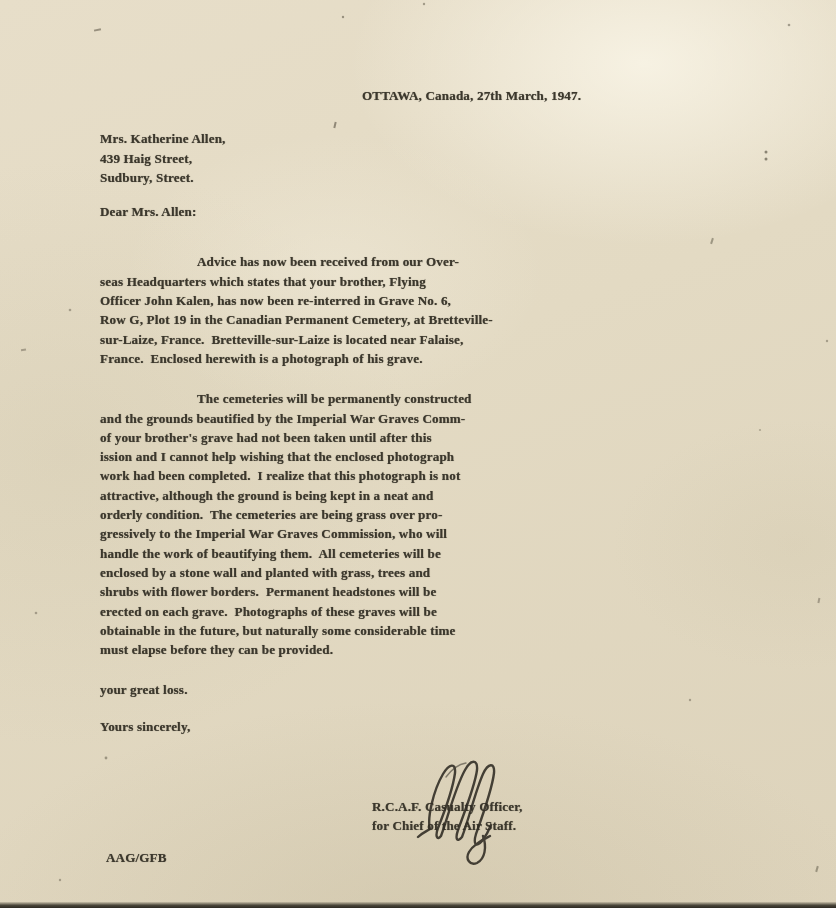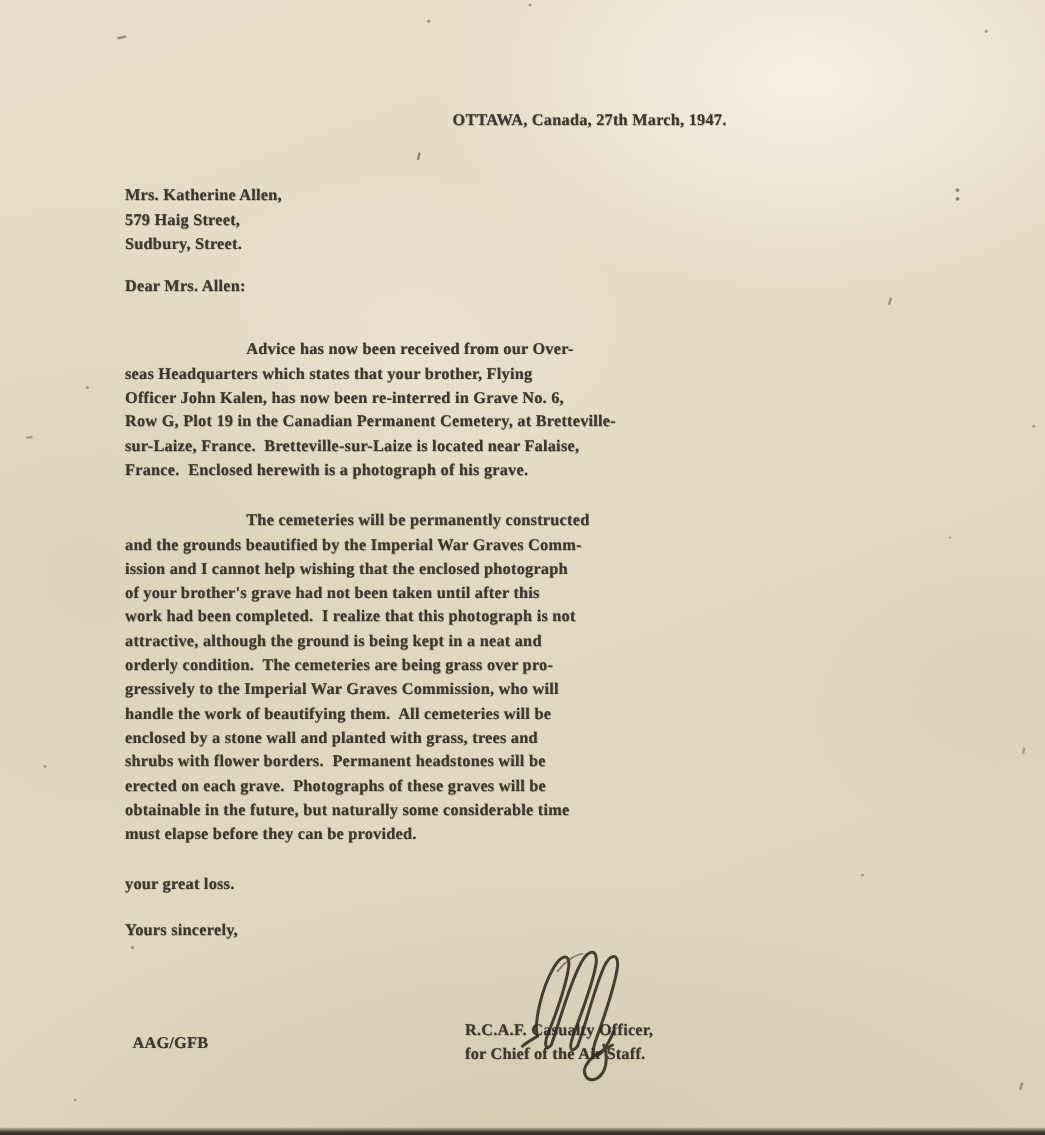--- a/index.html
+++ b/index.html
@@ -34,32 +34,32 @@
     top: 86px;
     right: 40px;
   }
 
   .line {
     white-space: pre;
     text-shadow: 0 0 0.8px rgba(60,56,45,0.55), 0.5px 0.4px 0.5px rgba(60,56,45,0.25);
   }
 
   .dateline       { margin-left: 262px; }
-  .recipient      { margin-top: 41px; }
+  .recipient      { margin-top: 24px; }
   .salutation     { margin-top: 15px; }
   .para           { margin-top: 21px; }
   .para .indent   { text-indent: 97px; }
   .para-first     { margin-top: 31px; }
   .valediction    { margin-top: 17px; }
   .signature-block{ margin-top: 61px; margin-left: 272px; }
 
   .reference-initials {
     position: absolute;
     left: 106px;
-    top: 824px;
+    top: 848px;
   }
 
   .signature-svg {
     position: absolute;
     left: 402px;
     top: 733px;
     width: 150px;
     height: 135px;
     pointer-events: none;
   }
@@ -85,40 +85,40 @@
 <body>
 
 <div class="page">
 
   <div class="content">
 
     <div class="line dateline">OTTAWA, Canada, 27th March, 1947.</div>
 
     <div class="recipient">
       <div class="line">Mrs. Katherine Allen,</div>
-      <div class="line">579 Haig Street,</div>
+      <div class="line">439 Haig Street,</div>
       <div class="line">Sudbury, Street.</div>
     </div>
 
     <div class="line salutation">Dear Mrs. Allen:</div>
 
     <div class="para para-first">
       <div class="line indent">Advice has now been received from our Over-</div>
       <div class="line">seas Headquarters which states that your brother, Flying</div>
       <div class="line">Officer John Kalen, has now been re-interred in Grave No. 6,</div>
       <div class="line">Row G, Plot 19 in the Canadian Permanent Cemetery, at Bretteville-</div>
       <div class="line">sur-Laize, France.  Bretteville-sur-Laize is located near Falaise,</div>
       <div class="line">France.  Enclosed herewith is a photograph of his grave.</div>
     </div>
 
     <div class="para">
       <div class="line indent">The cemeteries will be permanently constructed</div>
       <div class="line">and the grounds beautified by the Imperial War Graves Comm-</div>
+      <div class="line">of your brother's grave had not been taken until after this</div>
       <div class="line">ission and I cannot help wishing that the enclosed photograph</div>
-      <div class="line">of your brother's grave had not been taken until after this</div>
       <div class="line">work had been completed.  I realize that this photograph is not</div>
       <div class="line">attractive, although the ground is being kept in a neat and</div>
       <div class="line">orderly condition.  The cemeteries are being grass over pro-</div>
       <div class="line">gressively to the Imperial War Graves Commission, who will</div>
       <div class="line">handle the work of beautifying them.  All cemeteries will be</div>
       <div class="line">enclosed by a stone wall and planted with grass, trees and</div>
       <div class="line">shrubs with flower borders.  Permanent headstones will be</div>
       <div class="line">erected on each grave.  Photographs of these graves will be</div>
       <div class="line">obtainable in the future, but naturally some considerable time</div>
       <div class="line">must elapse before they can be provided.</div>

